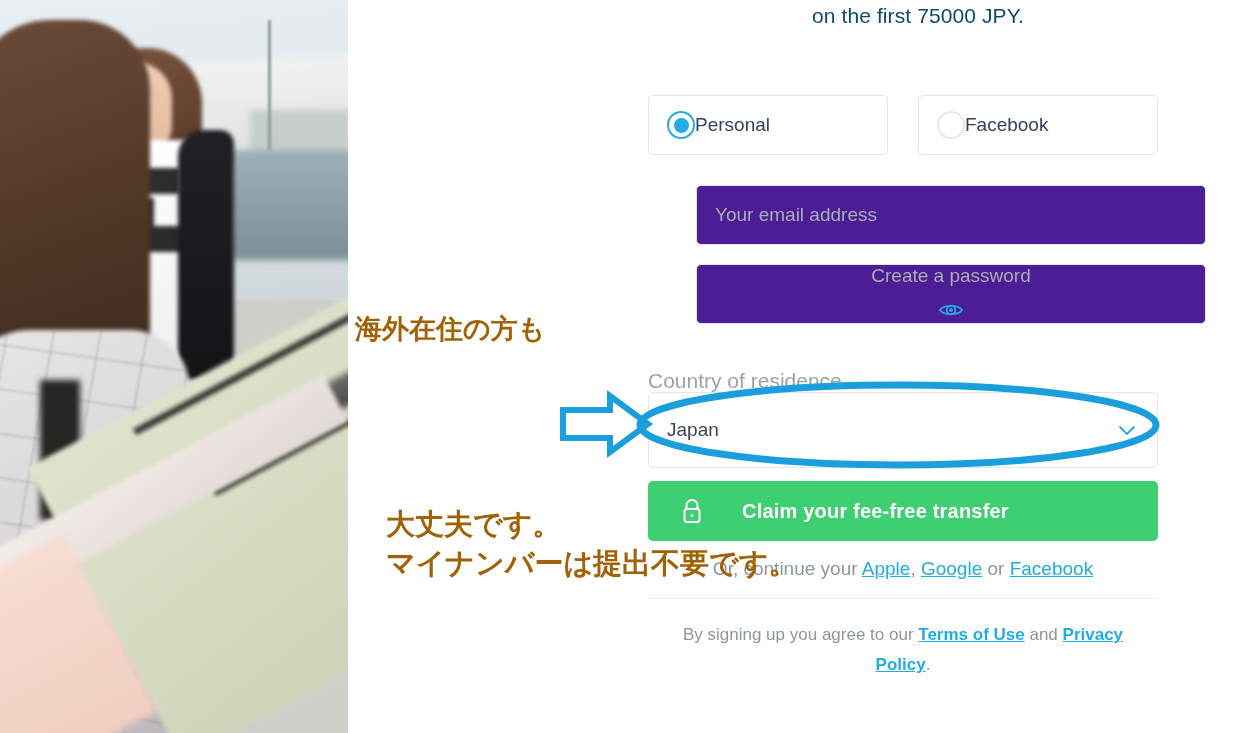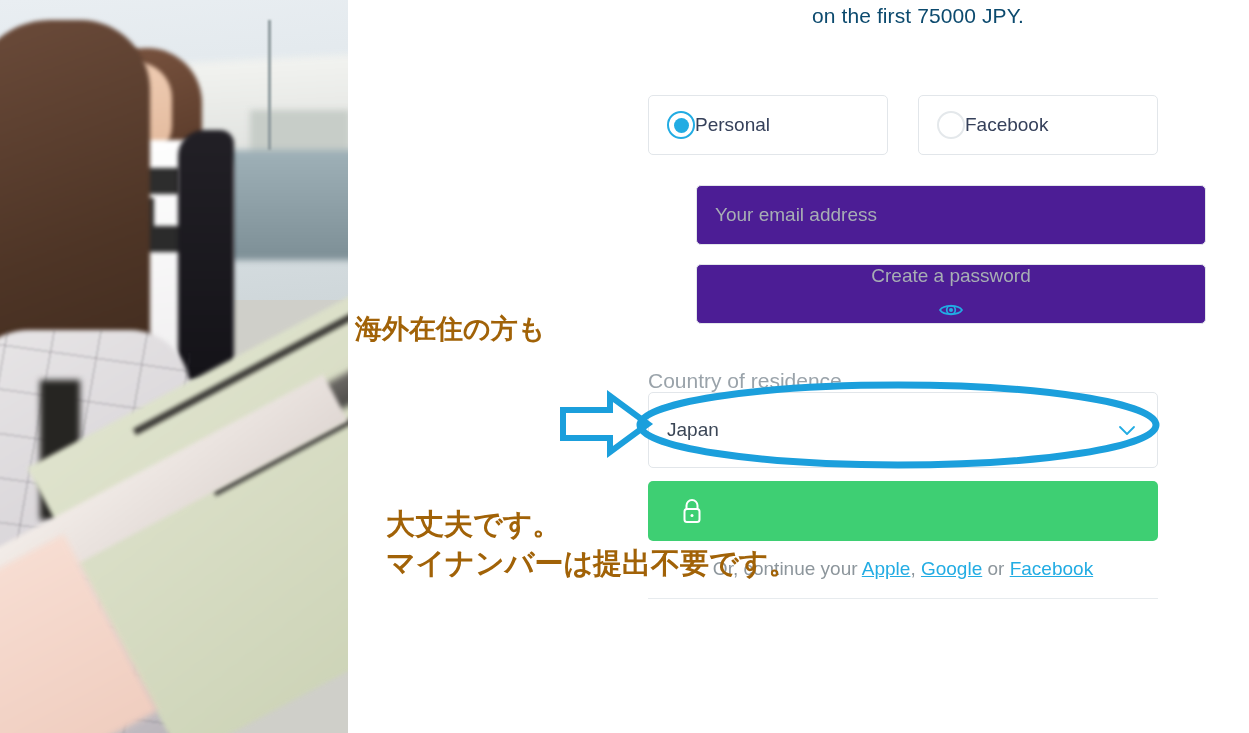--- a/index.html
+++ b/index.html
@@ -398,26 +398,28 @@
     </div>
 
     <button class="cta-button">
       <span class="lock-icon">
         <svg viewBox="0 0 28 30" width="28" height="30">
           <path d="M8.5 13 V9.5 A5.5 5.5 0 0 1 19.5 9.5 V13" fill="none" stroke="#ffffff" stroke-width="2"></path>
           <rect x="6.5" y="13" width="15" height="13" rx="2.5" fill="none" stroke="#ffffff" stroke-width="2"></rect>
           <circle cx="14" cy="19.5" r="1.5" fill="#ffffff"></circle>
         </svg>
       </span>
+      <span class="cta-label">Claim your fee-free transfer</span>
     </button>
 
     <div class="social-row"><span>Or, continue your </span><a href="#">Apple</a><span>, </span><a href="#">Google</a><span> or </span><a href="#">Facebook</a></div>
 
     <div class="divider"></div>
 
+    <div class="legal"><span>By signing up you agree to our </span><a href="#">Terms of Use</a><span> and </span><a href="#">Privacy Policy</a><span>.</span></div>
 
   </div>
 
   <div class="anno-layer">
 
     <div class="anno-text anno-top">
       <div>海外在住の方も</div>
     </div>
 
     <div class="anno-text anno-bottom">

